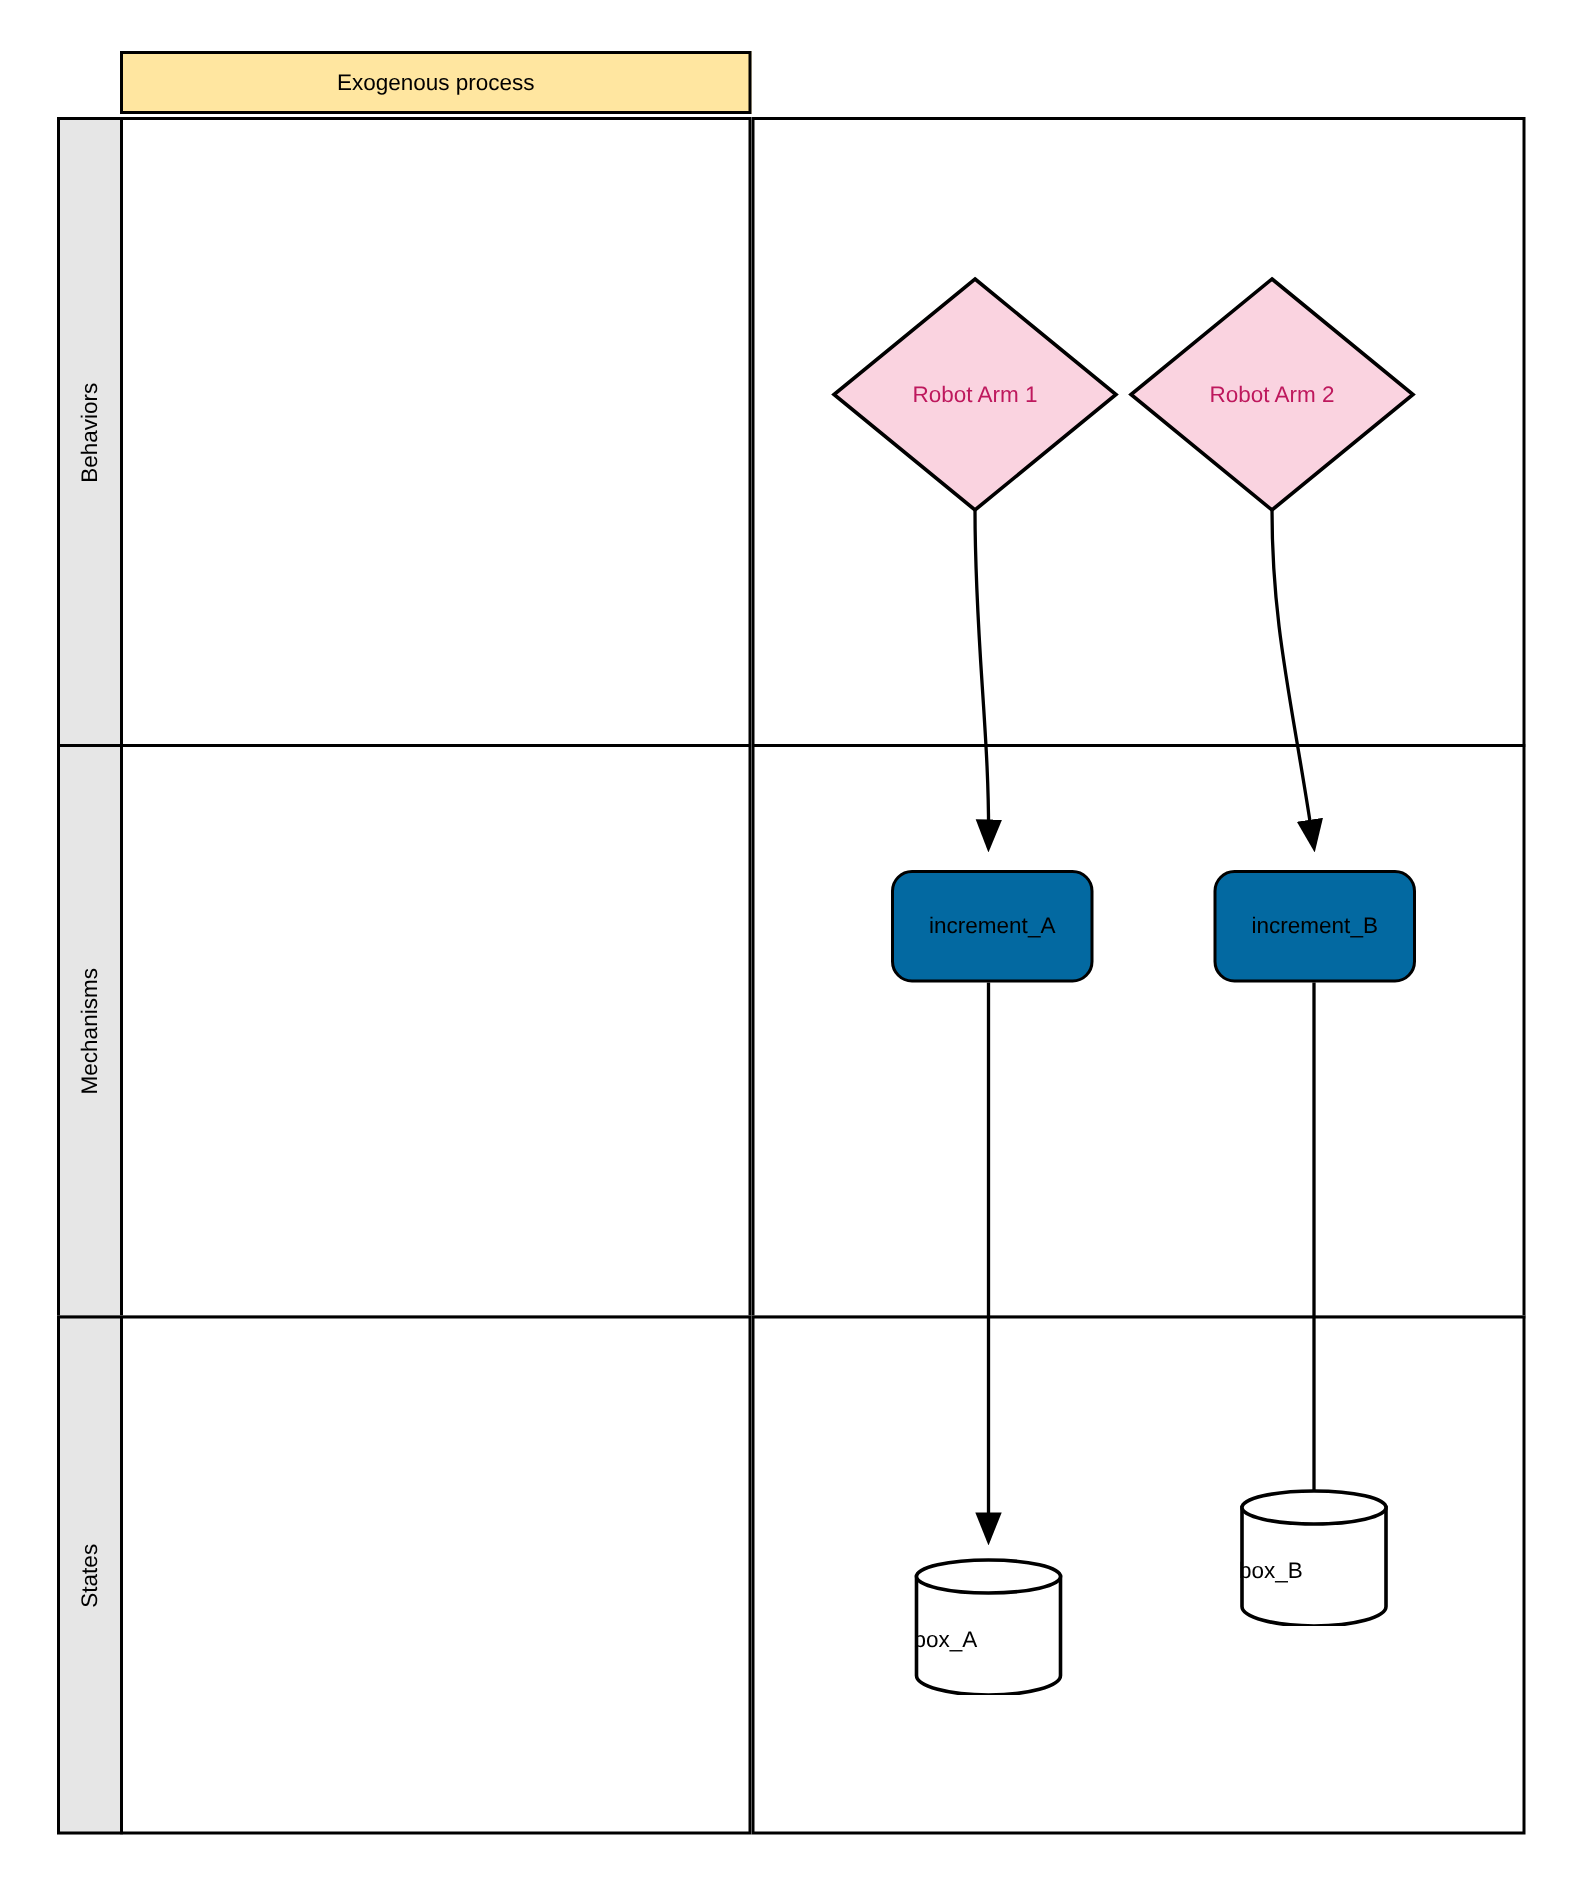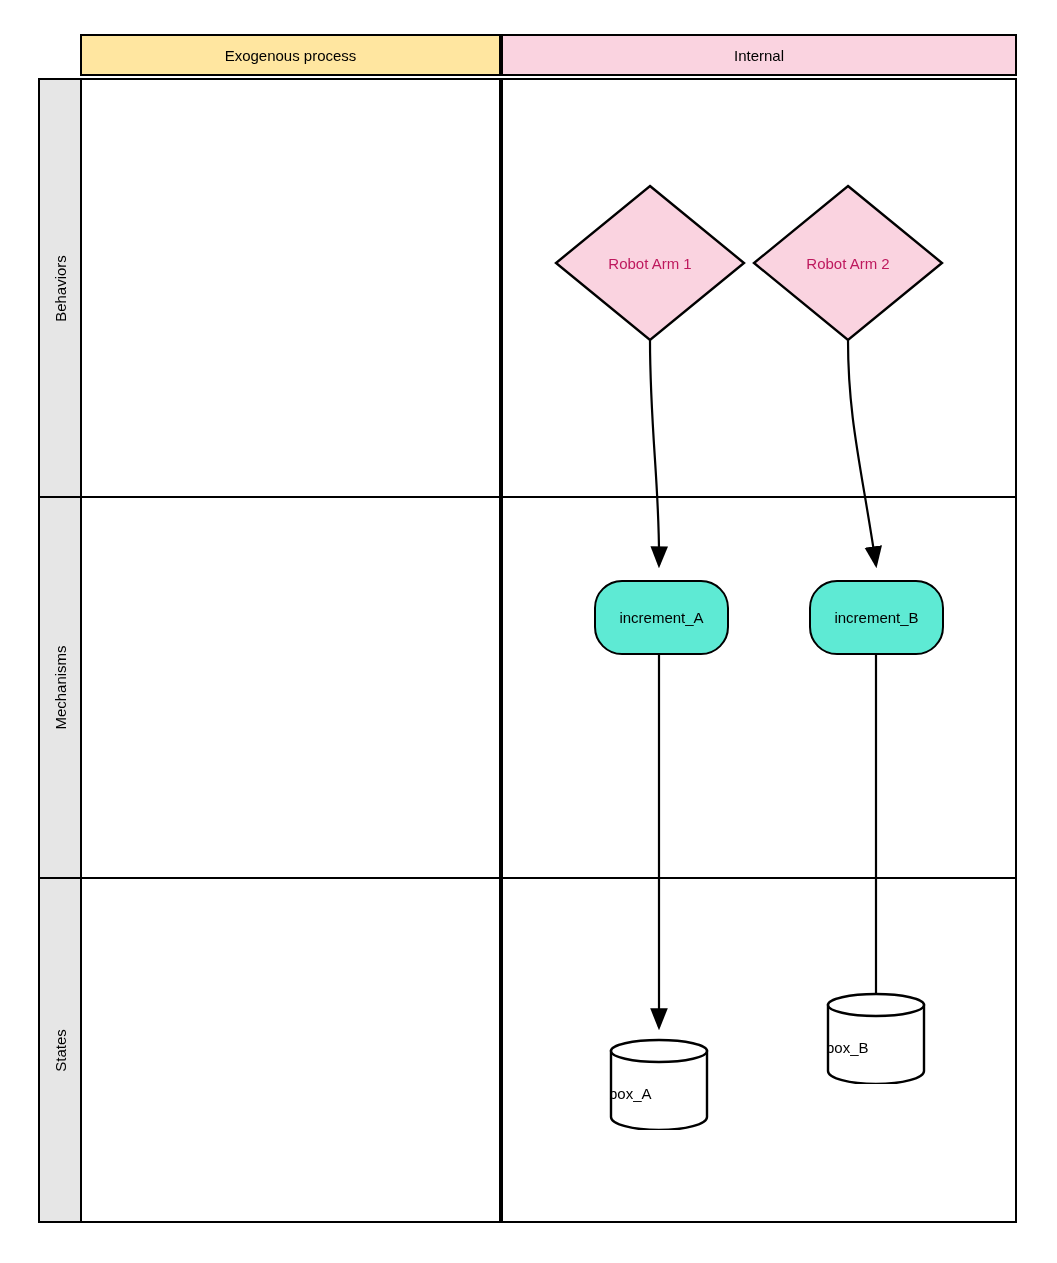--- a/index.html
+++ b/index.html
@@ -70,23 +70,23 @@
     position: relative;
     font-size: 15px;
     color: #be185d;
     z-index: 2;
     white-space: nowrap;
   }
 
   
   .rrect {
     box-sizing: border-box;
-    background: #5eead4;
+    background: #0369a1;
     border: 2px solid #000000;
-    border-radius: 28px;
+    border-radius: 14px;
     display: flex;
     align-items: center;
     justify-content: center;
     font-size: 15px;
     color: #000000;
   }
 
   
   .cylinder { }
   .cylinder svg { position: absolute; left: 0; top: 0; }
@@ -110,23 +110,20 @@
 </style>
 </head>
 <body>
 
 <div id="canvas">
 
   <div class="abs col-header" style="left:80px; top:34px; width:421px; height:42px; background:#ffe6a0;">
     <span>Exogenous process</span>
   </div>
 
-  <div class="abs col-header" style="left:501px; top:34px; width:516px; height:42px; background:#fad3e0;">
-    <span>Internal</span>
-  </div>
 
   <div class="abs row-label" style="left:38px; top:78px; width:44px; height:420px;">
     <span>Behaviors</span>
   </div>
 
   <div class="abs row-label" style="left:38px; top:496px; width:44px; height:383px;">
     <span>Mechanisms</span>
   </div>
 
   <div class="abs row-label" style="left:38px; top:877px; width:44px; height:346px;">

